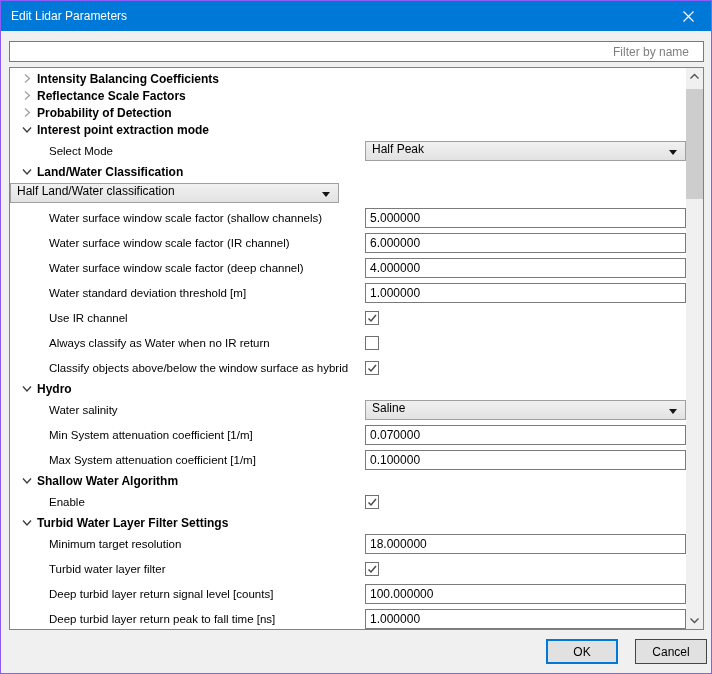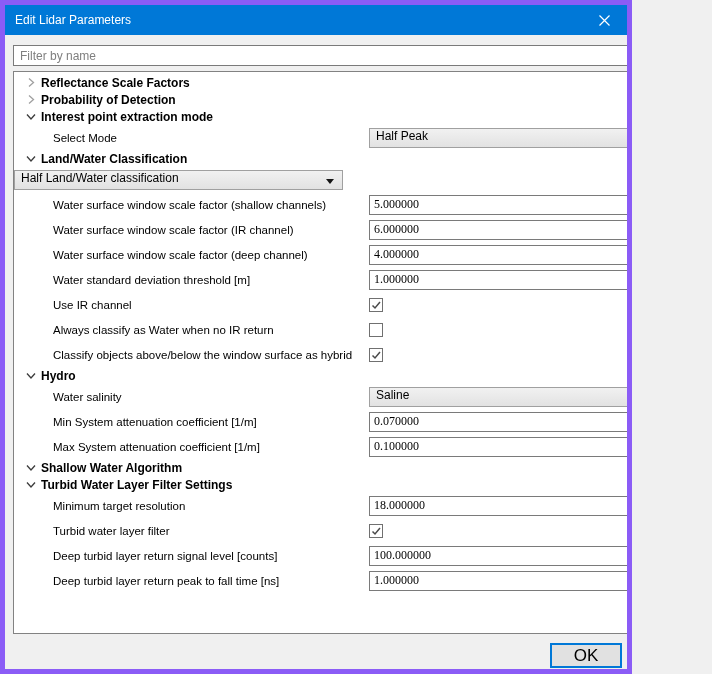--- a/index.html
+++ b/index.html
@@ -1,58 +1,58 @@
 <!DOCTYPE html>
 <html><head>
 <meta charset="utf-8">
 <style>
   html,body{margin:0;padding:0;background:#f0f0f0;}
   *{box-sizing:border-box;}
   .dialog{
-    position:relative;width:632px;height:674px;background:#f0f0f0;
-    border:5px solid #8b5cf6;overflow:hidden;
+    position:relative;width:712px;height:674px;background:#f0f0f0;
+    border:1px solid #8b5cf6;overflow:hidden;
     font-family:"Liberation Sans", sans-serif;color:#000;
   }
   
   .titlebar{position:absolute;left:0;top:0;width:100%;height:30px;background:#0078d7;
     display:flex;align-items:center;}
   .title{color:#ffffff;font-size:12px;padding-left:10px;}
   .closebtn{position:absolute;right:0;top:0;width:45px;height:30px;display:flex;
     align-items:center;justify-content:center;}
   
   .filter{position:absolute;left:8px;top:40px;width:695px;height:21px;
     border:1px solid #7a7a7a;background:#fff;font-family:inherit;font-size:12px;
-    padding:0 6px;outline:none;color:#14532d;}
+    padding:0 14px;outline:none;color:#14532d;text-align:right;}
   .filter::placeholder{color:#7f7f7f;opacity:1;}
   
   .panel{position:absolute;left:8px;top:66px;width:695px;height:563px;background:#ffffff;
     border:1px solid #828282;overflow:hidden;}
   .rows{position:absolute;left:0;top:0;right:17px;padding-top:2px;}
   .row{display:flex;align-items:center;}
   .row.group{height:17px;font-weight:bold;font-size:12px;}
   .chev{width:10px;height:11px;margin-left:12px;margin-right:5px;flex:0 0 auto;display:flex;align-items:center;}
   .row.ctl{height:25px;font-size:11.5px;}
   .clabel{margin-left:39px;width:316px;flex:0 0 auto;white-space:nowrap;overflow:hidden;}
   .txt{width:329px;height:20px;border:1px solid #7a7a7a;background:#fff;
-    font-family:Liberation Serif, serif;font-size:12px;padding:0 4px;color:#000;outline:none;}
+    font-family:Liberation Sans, sans-serif;font-size:12px;padding:0 4px;color:#000;outline:none;}
   .combo{position:relative;width:329px;height:20px;border:1px solid #a0a0a0;
     background:linear-gradient(#f1f1f1,#e2e2e2);display:flex;align-items:flex-start;
     padding:0 6px;font-size:12px;cursor:default;}
   .combo .arrow{position:absolute;right:8px;top:8px;width:0;height:0;
     border-left:4px solid transparent;border-right:4px solid transparent;border-top:5px solid #141414;}
   .cbwrap{width:329px;display:flex;align-items:center;}
   .cb{width:14px;height:14px;border:1px solid #707070;background:#fff;position:relative;}
   
   .sbar{position:absolute;top:0;right:0;width:17px;height:100%;background:#f0f0f0;}
   .sbtn{position:absolute;left:0;width:17px;height:17px;display:flex;align-items:center;justify-content:center;}
   .sbtn.up{top:0;} .sbtn.down{bottom:0;}
   .sthumb{position:absolute;left:0;top:21px;width:17px;height:110px;background:#cdcdcd;}
   
   .btn{position:absolute;top:638px;width:72px;height:25px;background:#e1e1e1;
-    display:flex;align-items:center;justify-content:center;font-size:17px;cursor:default;}
+    display:flex;align-items:center;justify-content:center;font-size:12px;cursor:default;}
   .btn.ok{left:545px;border:2px solid #0078d7;}
   .btn.cancel{left:634px;border:1px solid #464646;}
 </style>
 </head>
 <body>
 
 <div class="dialog">
 
   <div class="titlebar">
     <span class="title">Edit Lidar Parameters</span>
@@ -66,20 +66,28 @@
   <input class="filter" value="" placeholder="Filter by name" style="">
 
   <div class="panel">
     <div class="rows" id="tree-rows">
         <div class="row group">
           <span class="chev">
             <svg width="10" height="11" viewBox="0 0 10 11">
               <path d="M3,1.5 L7.5,5.5 L3,9.5" stroke="#a0a0a0" stroke-width="1.3" fill="none"></path>
             </svg>
           </span>
+          <span>Intensity Balancing Coefficients</span>
+        </div>
+        <div class="row group">
+          <span class="chev">
+            <svg width="10" height="11" viewBox="0 0 10 11">
+              <path d="M3,1.5 L7.5,5.5 L3,9.5" stroke="#a0a0a0" stroke-width="1.3" fill="none"></path>
+            </svg>
+          </span>
           <span>Reflectance Scale Factors</span>
         </div>
         <div class="row group">
           <span class="chev">
             <svg width="10" height="11" viewBox="0 0 10 11">
               <path d="M3,1.5 L7.5,5.5 L3,9.5" stroke="#a0a0a0" stroke-width="1.3" fill="none"></path>
             </svg>
           </span>
           <span>Probability of Detection</span>
         </div>
@@ -177,20 +185,30 @@
           <span class="clabel">Max System attenuation coefficient [1/m]</span>
           <input class="txt" value="0.100000" style="">
         </div>
         <div class="row group">
           <span class="chev">
             <svg width="10" height="11" viewBox="0 0 10 11">
               <path d="M1,3.5 L5,8 L9,3.5" stroke="#3c3c3c" stroke-width="1.3" fill="none"></path>
             </svg>
           </span>
           <span>Shallow Water Algorithm</span>
+        </div>
+        <div class="row ctl">
+          <span class="clabel">Enable</span>
+          <div class="cbwrap">
+            <div class="cb">
+              <svg width="12" height="12" viewBox="0 0 12 12" style="position:absolute;left:0;top:0">
+                <path d="M2.5,6.5 L5,9 L10,3" stroke="#4a4a4a" stroke-width="1.5" fill="none"></path>
+              </svg>
+            </div>
+          </div>
         </div>
         <div class="row group">
           <span class="chev">
             <svg width="10" height="11" viewBox="0 0 10 11">
               <path d="M1,3.5 L5,8 L9,3.5" stroke="#3c3c3c" stroke-width="1.3" fill="none"></path>
             </svg>
           </span>
           <span>Turbid Water Layer Filter Settings</span>
         </div>
         <div class="row ctl">

